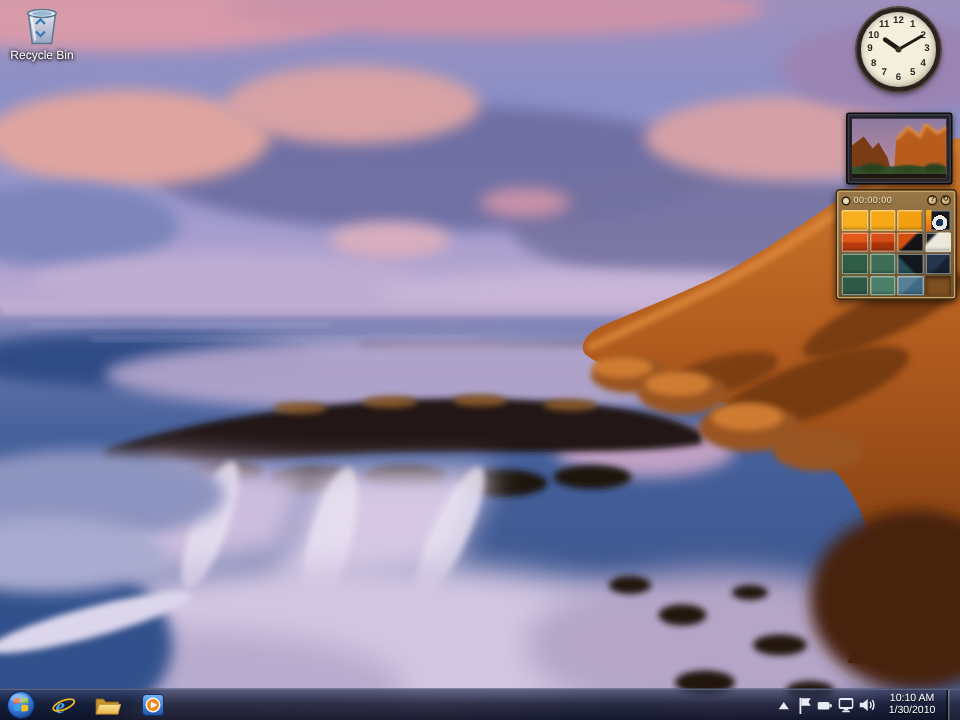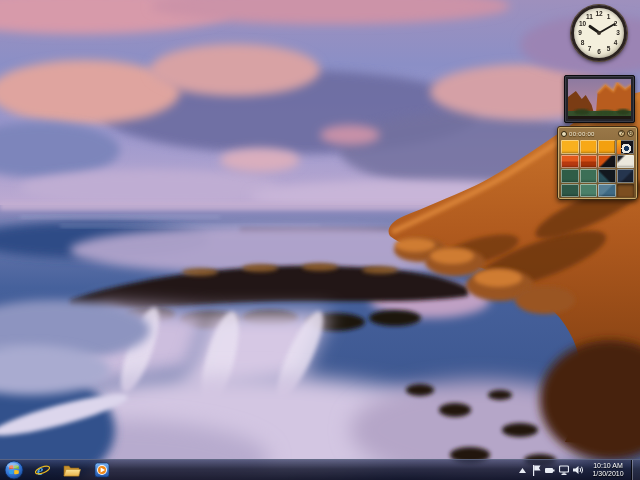--- a/index.html
+++ b/index.html
@@ -177,20 +177,37 @@
     <ellipse cx="610" cy="400" rx="70" ry="60" fill="#46240e" filter="url(#bM)"></ellipse>
 
     <ellipse cx="420" cy="390" rx="14" ry="6" fill="#20160c" filter="url(#bS)"></ellipse>
     <ellipse cx="455" cy="410" rx="16" ry="7" fill="#20160c" filter="url(#bS)"></ellipse>
     <ellipse cx="500" cy="395" rx="12" ry="5" fill="#20160c" filter="url(#bS)"></ellipse>
     <ellipse cx="520" cy="430" rx="18" ry="7" fill="#20160c" filter="url(#bS)"></ellipse>
     <ellipse cx="470" cy="455" rx="20" ry="8" fill="#20160c" filter="url(#bS)"></ellipse>
     <ellipse cx="540" cy="460" rx="16" ry="6" fill="#20160c" filter="url(#bS)"></ellipse>
   </svg>
 
+  <div class="desktop-icon">
+    <svg width="26" height="28" viewBox="0 0 26 28">
+      <defs>
+        <linearGradient id="gBin" x1="0" y1="0" x2="0" y2="1">
+          <stop offset="0" stop-color="#e8f2fa" stop-opacity=".9"></stop>
+          <stop offset=".5" stop-color="#b8d0e4" stop-opacity=".75"></stop>
+          <stop offset="1" stop-color="#8aa8c4" stop-opacity=".85"></stop>
+        </linearGradient>
+      </defs>
+      <path d="M4,6 L22,6 L19.5,26 L6.5,26 Z" fill="url(#gBin)" stroke="#5a7890" stroke-width="1"></path>
+      <ellipse cx="13" cy="6" rx="9.5" ry="2.6" fill="#dcecf8" stroke="#5a7890" stroke-width="1"></ellipse>
+      <ellipse cx="13" cy="6" rx="6.5" ry="1.6" fill="#9ab8d0"></ellipse>
+      <path d="M9,13 l3,-3 l3,3 M15,18 l-3,3 l-3,-3" fill="none" stroke="#3a78b8" stroke-width="1.6"></path>
+      <path d="M6,8 L8.5,24" stroke="#ffffff" stroke-opacity=".7" stroke-width="1.4"></path>
+    </svg>
+    <span class="icon-label">Recycle Bin</span>
+  </div>
 
   <div id="clock-gadget" class="gadget">
     <div class="clock-face">
       <div id="clock-numbers">
           <div class="clock-num" style="left: 34.5px; top: 8.54552px;">1</div>
           <div class="clock-num" style="left: 41.4545px; top: 15.5px;">2</div>
           <div class="clock-num" style="left: 44px; top: 25px;">3</div>
           <div class="clock-num" style="left: 41.4545px; top: 34.5px;">4</div>
           <div class="clock-num" style="left: 34.5px; top: 41.4545px;">5</div>
           <div class="clock-num" style="left: 25px; top: 44px;">6</div>

